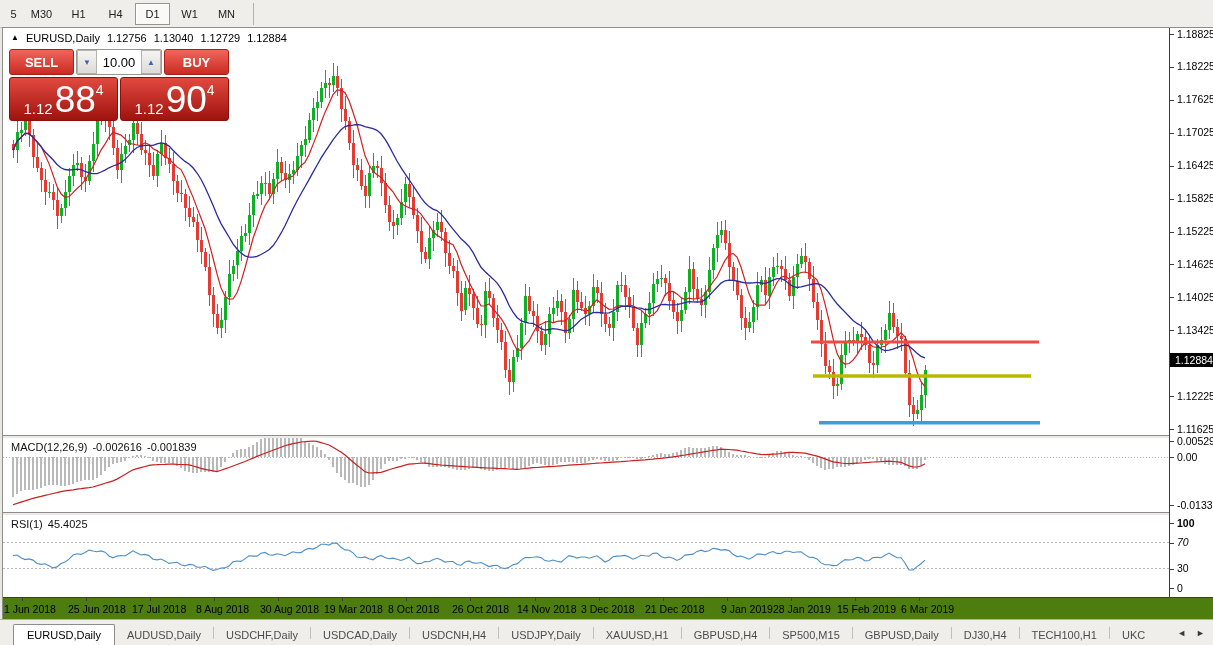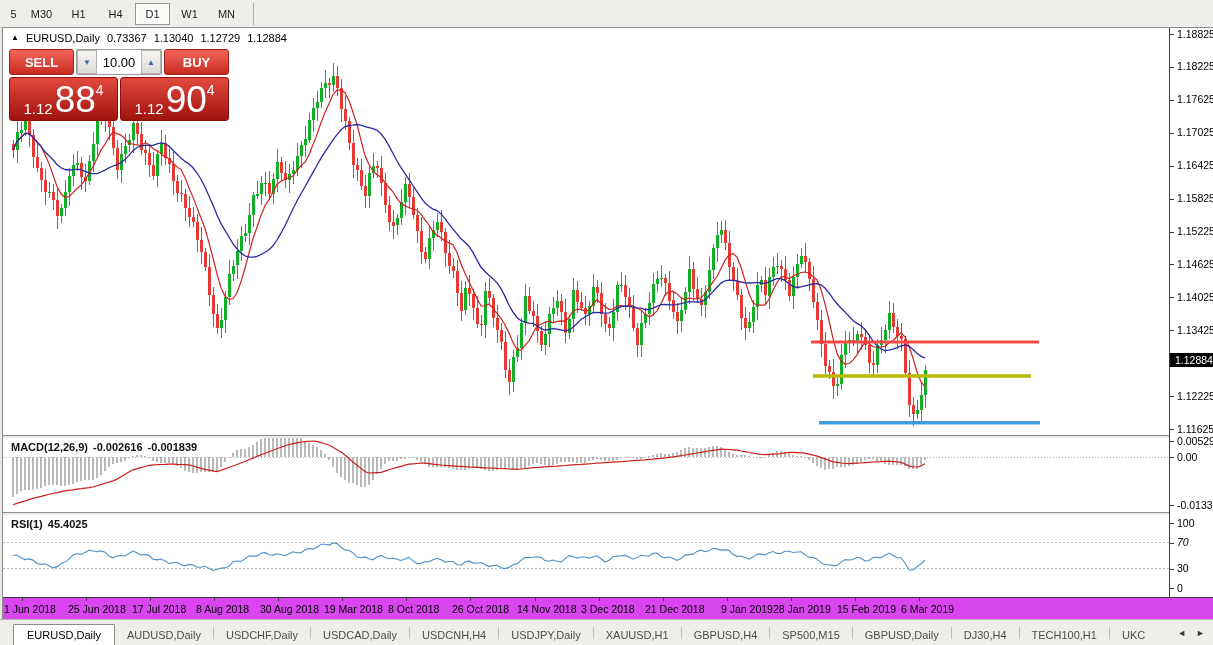--- a/index.html
+++ b/index.html
@@ -17,21 +17,21 @@
   .chart-window{position:absolute;left:2px;top:27px;width:1211px;height:592px;background:#fff;
                 border-left:1px solid #8f8d89;border-top:1px solid #8f8d89;}
   .pane{position:absolute;left:0;width:1166px;overflow:hidden;}
   .pane-main{top:0;height:407px;}
   .pane-macd{top:410px;height:74px;}
   .pane-rsi{top:487px;height:82px;}
   .splitter{position:absolute;left:0;width:1211px;height:3px;background:#eceae7;
             border-top:1px solid #8f8d89;box-sizing:border-box;}
   .split1{top:407px;} .split2{top:484px;}
   .pane svg{position:absolute;left:0;top:0;}
-  .pane-label{position:absolute;left:8px;top:3px;font-size:11px;color:#111;white-space:nowrap;z-index:4;font-weight:bold;}
+  .pane-label{position:absolute;left:8px;top:3px;font-size:11px;color:#111;white-space:nowrap;z-index:4;}
   .pane-label span{margin-right:5px;}
   
   .chart-header{position:absolute;left:8px;top:4px;font-size:11px;color:#000;display:flex;
                 gap:7px;align-items:center;z-index:5;}
   .hdr-arrow{font-size:8px;line-height:1;}
   
   .trade-panel{position:absolute;left:6px;top:21px;width:220px;z-index:6;}
   .tp-row1{display:flex;gap:2px;height:26px;}
   .tp-btn{width:63px;display:flex;align-items:center;justify-content:center;color:#fff;
           font-size:13px;font-weight:bold;background:linear-gradient(#f2655b,#c82c22);
@@ -48,21 +48,21 @@
   .pp-big{font-size:37px;line-height:0.88;}
   .pp-sup{font-size:14px;position:relative;top:-20px;line-height:1;}
   
   .axis-col{position:absolute;left:1166px;top:0;width:45px;height:569px;background:#fff;
             border-left:1px solid #3c3c3c;}
   .axis-tick{position:absolute;left:0;width:4px;height:1px;background:#3c3c3c;}
   .axis-label{position:absolute;left:7px;font-size:10.5px;color:#000;white-space:nowrap;}
   .price-badge{position:absolute;left:0;width:45px;height:14px;background:#000;color:#fff;
                font-size:10.5px;display:flex;align-items:center;padding-left:5px;box-sizing:border-box;z-index:3;}
   
-  .date-axis{position:absolute;left:0;top:569px;width:1211px;height:23px;background:#d946ef;
+  .date-axis{position:absolute;left:0;top:569px;width:1211px;height:23px;background:#4d7c0f;
              border-top:1px solid #3c3c3c;box-sizing:border-box;}
   .date-label{position:absolute;top:5px;font-size:10.5px;color:#000;white-space:nowrap;}
   .date-tick{position:absolute;top:0;width:1px;height:3px;background:#3c3c3c;}
   
   .tabbar{position:absolute;left:0;top:619px;width:1213px;height:26px;background:#f0eeeb;
           border-top:1px solid #b3b0ab;box-sizing:border-box;display:flex;align-items:flex-end;}
   .tab-active{margin-left:13px;height:20px;background:#fff;border:1px solid #8f8d89;border-bottom:none;
               border-radius:2px 2px 0 0;display:flex;align-items:center;padding:0 13px;
               font-size:11px;color:#000;cursor:pointer;}
   .tab{height:20px;display:flex;align-items:center;padding:0 12px;font-size:11px;color:#4c4c4c;cursor:pointer;}
@@ -558,21 +558,21 @@
        <g>
               <line x1="808" y1="314.1" x2="1036" y2="314.1" stroke="#f24a42" stroke-width="3"></line>
               <line x1="810" y1="348.1" x2="1028" y2="348.1" stroke="#b9ba00" stroke-width="3.5"></line>
               <line x1="816" y1="394.8" x2="1037" y2="394.8" stroke="#3e9bdd" stroke-width="3.5"></line>
             </g>
      </svg>
         </div>
       <div class="chart-header">
         <span class="hdr-arrow">▲</span>
         <span>EURUSD,Daily</span>
-        <span>0.73367</span>
+        <span>1.12756</span>
         <span>1.13040</span>
         <span>1.12729</span>
         <span>1.12884</span>
       </div>
 
       <div class="trade-panel">
         <div class="tp-row1">
           <div class="tp-btn">SELL</div>
           <div class="vol-box">
             <div class="spin-btn">▼</div>
@@ -886,21 +886,21 @@
         <div class="axis-label" style="top: 362px;">1.12225</div>
         <div class="axis-tick" style="top: 401px;"></div>
         <div class="axis-label" style="top: 395px;">1.11625</div>
         <div class="axis-tick" style="top: 413px;"></div>
         <div class="axis-label" style="top: 407px;">0.005294</div>
         <div class="axis-tick" style="top: 429px;"></div>
         <div class="axis-label" style="top: 423px;">0.00</div>
         <div class="axis-tick" style="top: 477px;"></div>
         <div class="axis-label" style="top: 471px;">-0.013353</div>
         <div class="axis-tick" style="top: 495px;"></div>
-        <div class="axis-label" style="top: 489px;">100</div>
+        <div class="axis-label" style="top: 489px; font-weight: bold;">100</div>
         <div class="axis-tick" style="top: 515px;"></div>
         <div class="axis-label" style="top: 508px; font-style: italic;">70</div>
         <div class="axis-tick" style="top: 541px;"></div>
         <div class="axis-label" style="top: 534px;">30</div>
         <div class="axis-tick" style="top: 560px;"></div>
         <div class="axis-label" style="top: 554px;">0</div>
       </div>
 
     <div class="date-axis" id="date-axis">
         <div class="date-tick" style="left: 19px;"></div>

